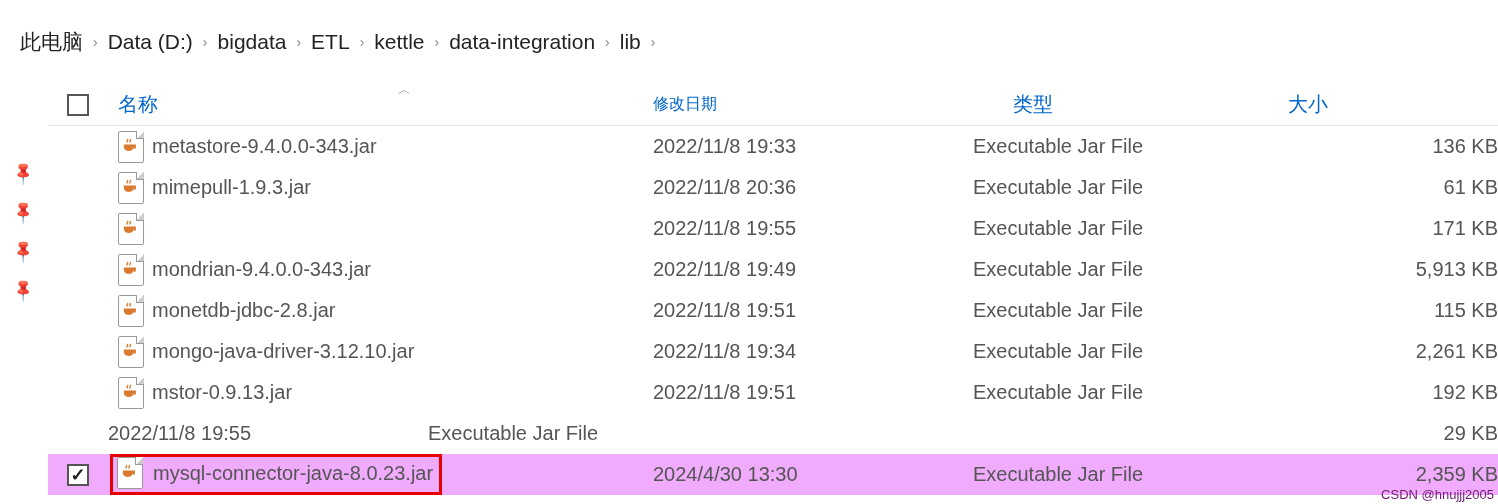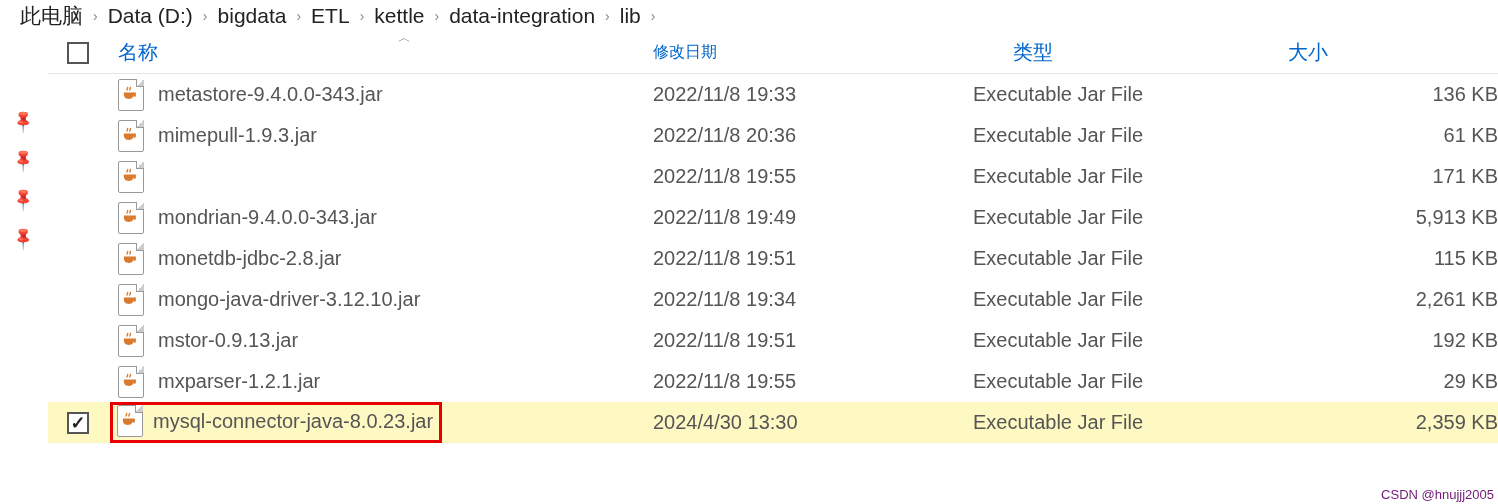--- a/index.html
+++ b/index.html
@@ -1,18 +1,18 @@
 <!DOCTYPE html>
 <html><head>
   <meta charset="utf-8">
   <style>
     * { margin: 0; padding: 0; box-sizing: border-box; }
     body { font-family: "Microsoft YaHei", "Segoe UI", sans-serif; font-size: 18px; color: #333; background: #fff; width: 1498px; }
     
-    .breadcrumb { display: flex; align-items: center; padding: 2px 20px; gap: 4px; font-size: 21px; }
+    .breadcrumb { display: flex; align-items: center; padding: 28px 20px; gap: 4px; font-size: 21px; }
     .breadcrumb span { color: #222; }
     .breadcrumb .chevron { color: #888; font-size: 14px; margin: 0 6px; }
     
     .main { display: flex; }
     .pins { width: 48px; display: flex; flex-direction: column; align-items: center; padding-top: 80px; gap: 20px; }
     .pins .pin { color: #888; font-size: 16px; transform: rotate(-45deg); }
     
     .content { flex: 1; }
     
     .header-row { display: flex; align-items: center; border-bottom: 1px solid #e5e5e5; height: 42px; position: relative; }
@@ -20,23 +20,23 @@
     .header-row .col-name { flex: 0 0 545px; color: #0066cc; font-size: 20px; padding-left: 10px; }
     .header-row .col-date { flex: 0 0 320px; color: #0066cc; font-size: 16px; }
     .header-row .col-type { flex: 0 0 275px; color: #0066cc; font-size: 20px; margin-left: 40px; }
     .header-row .col-size { flex: 1; color: #0066cc; font-size: 20px; }
     .sort-ind { position: absolute; left: 350px; top: -3px; color: #888; font-size: 13px; }
     
     .checkbox { width: 22px; height: 22px; border: 2px solid #555; background: #fff; display: flex; align-items: center; justify-content: center; }
     .checkbox.checked::after { content: "✓"; font-weight: bold; font-size: 18px; color: #222; line-height: 1; }
     
     .row { display: flex; align-items: center; height: 41px; font-size: 20px; color: #555; }
-    .row.selected { background: #fef9c3; }
+    .row.selected { background: #f0abfc; }
     .row .cb { width: 60px; display: flex; justify-content: center; align-items: center; }
-    .row .file { flex: 0 0 545px; display: flex; align-items: center; gap: 14px; padding-left: 10px; }
+    .row .file { flex: 0 0 545px; display: flex; align-items: center; gap: 8px; padding-left: 10px; }
     .row .date { flex: 0 0 320px; }
     .row .type { flex: 0 0 275px; }
     .row .size { flex: 1; text-align: right; }
     
     .jar-icon { width: 26px; height: 32px; position: relative; display: inline-block; }
     .jar-icon .page { position: absolute; inset: 0; background: #fff; border: 1px solid #999; border-radius: 2px; }
     .jar-icon .fold { position: absolute; top: 0; right: 0; width: 8px; height: 8px; background: linear-gradient(135deg, #fff 50%, #ccc 50%); border-left: 1px solid #999; border-bottom: 1px solid #999; }
     .jar-icon .cup { position: absolute; top: 6px; left: 3px; width: 17px; height: 18px; }
     
     .highlight-box { border: 3px solid #e60000; padding: 0px 6px 3px 4px; margin-left: -8px; display: inline-flex; align-items: center; gap: 10px; }
@@ -197,31 +197,20 @@
               </svg>
   </span>
             <span>mstor-0.9.13.jar</span>
           </div>
           <div class="date">2022/11/8 19:51</div>
           <div class="type">Executable Jar File</div>
           <div class="size">192 KB</div>
         </div>
         <div class="row">
           <div class="cb"></div>
-          <div class="file">
-            <span class="jar-icon">
-    <span class="page"></span>
-              <span class="fold"></span>
-    <svg class="cup" viewBox="0 0 24 24">
-                <path fill="#d97a2e" d="M4 10h14v2c0 4-2 7-7 7s-7-3-7-7zM18 10h3v4c0 1-1 2-2 2h-1z"></path>
-                <path fill="none" stroke="#d97a2e" stroke-width="2" d="M9 2c2 2-2 3 0 5M13 2c2 2-2 3 0 5"></path>
-              </svg>
-  </span>
-            <span>mxparser-1.2.1.jar</span>
-          </div>
           <div class="date">2022/11/8 19:55</div>
           <div class="type">Executable Jar File</div>
           <div class="size">29 KB</div>
         </div>
         <div class="row selected">
           <div class="cb">
             <div class="checkbox checked"></div>
           </div>
           <div class="file">
             <span class="highlight-box">

